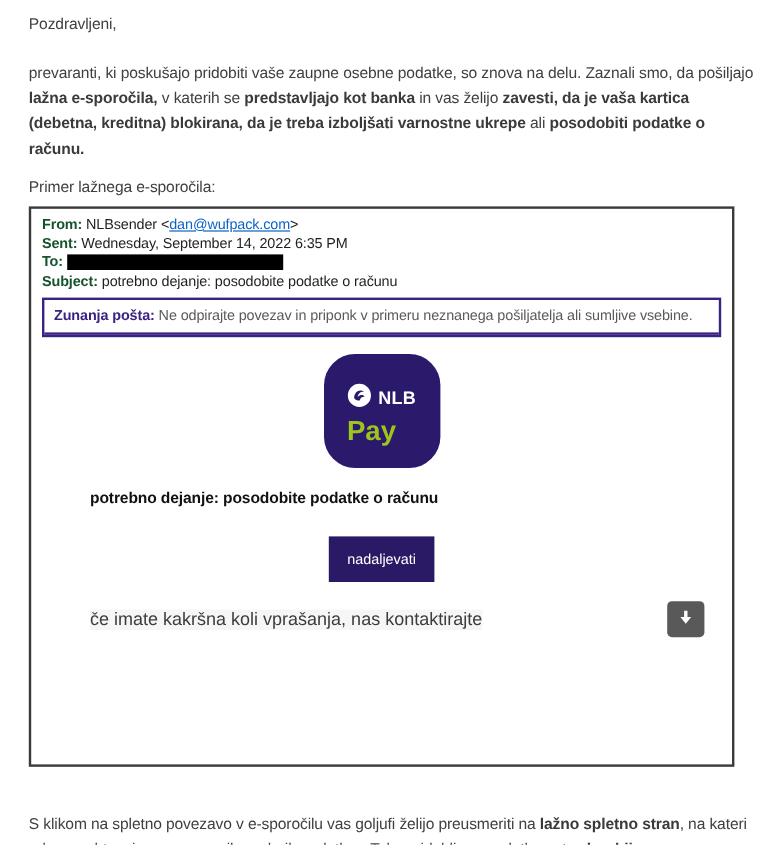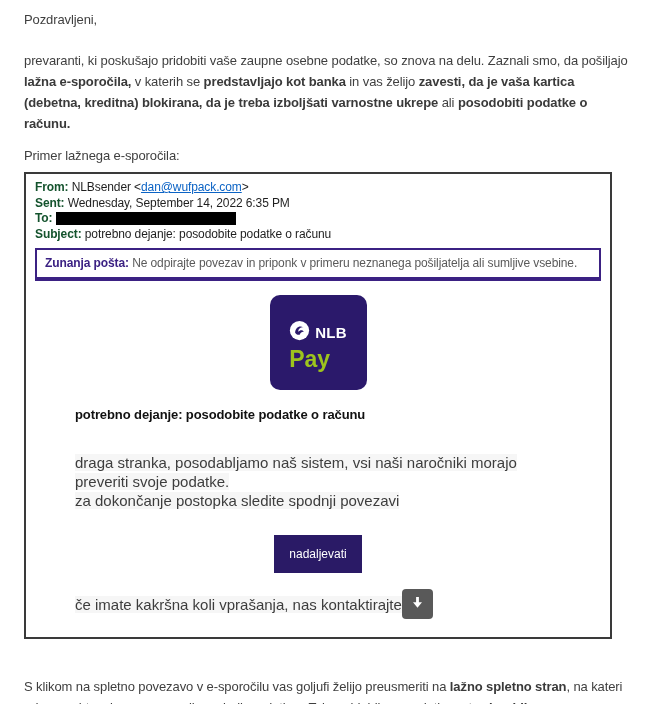--- a/index.html
+++ b/index.html
@@ -23,36 +23,36 @@
   .link { color: #0b63c5; text-decoration: underline; cursor: pointer; }
   .redaction { display: inline-block; width: 180px; height: 13px; background: #000;
                vertical-align: middle; margin-left: 4px; }
 
   .warnbox { margin-top: 6px; border: 2px solid #3b2183; }
   .warnrow { padding: 6px 8px 7px 8px; font-size: 12px; color: #5a5a5a; letter-spacing: -0.1px; }
   .warnrow-top { border-bottom: 2px solid #3b2183; }
   .warnlabel { color: #3b2183; font-weight: bold; }
 
   .logo { margin: 14px auto 0 auto; width: 97px; height: 95px; background: #2b196b;
-          border-radius: 10px; display: flex; align-items: center; justify-content: center; }
+          border-radius: 26px; display: flex; align-items: center; justify-content: center; }
   .logo-inner { display: flex; flex-direction: column; align-items: flex-start; margin-top: 6px; }
   .logo-row { display: flex; align-items: center; gap: 5px; }
   .logo-brand { color: #ffffff; font-weight: bold; font-size: 15px; letter-spacing: 0.3px; }
   .logo-pay { color: #9dc41d; font-weight: bold; font-size: 23px; line-height: 26px; margin-top: 1px; }
 
   .mail-subject { margin: 17px 0 0 40px; font-size: 13px; font-weight: bold; color: #111;
                   letter-spacing: -0.1px; }
   .mail-body { margin: 31px 0 0 40px; font-size: 15px; line-height: 19px; color: #3d3d3d; }
   .hl { background: #f6f6f6; }
 
   .btn-row { margin-top: 25px; text-align: center; }
   .continue-btn { background: #2a1a66; color: #fff; border: none; padding: 12px 15px;
                   font-size: 12px; font-family: "Liberation Sans", sans-serif; cursor: pointer; }
 
-  .contact-row { margin: 16px 14px 0 40px; display: flex; 
+  .contact-row { margin: 16px 14px 0 40px; display: flex; justify-content: space-between;
                  align-items: center; }
   .contact-text { font-size: 15px; color: #3d3d3d; }
   .down-btn { width: 31px; height: 30px; background: #595959; border: none; border-radius: 4px;
               display: flex; align-items: center; justify-content: center; cursor: pointer; }
 </style>
 </head>
 <body>
 
 <div class="page">
 
@@ -83,25 +83,20 @@
                 <path d="M7 14.5 C7 9 12 5.5 16.5 8.5 C13.5 8 10.5 10 10.5 13.5 C12.5 11 16 11 17 13.5 C15.5 13 13 14 12.5 16.5 C10.5 17.3 8 16.5 7 14.5 Z" fill="#2b196b"></path>
               </svg></span>
           <span class="logo-brand">NLB</span>
         </div>
         <div class="logo-pay">Pay</div>
       </div>
     </div>
 
     <p class="mail-subject">potrebno dejanje: posodobite podatke o računu</p>
 
-    <div class="mail-body">
-      <span class="hl">draga stranka, posodabljamo naš sistem, vsi naši naročniki morajo</span><br>
-      <span class="hl">preveriti svoje podatke.</span><br>
-      <span class="hl">za dokončanje postopka sledite spodnji povezavi</span>
-    </div>
 
     <div class="btn-row">
       <button class="continue-btn">nadaljevati</button>
     </div>
 
     <div class="contact-row">
       <span class="contact-text hl">če imate kakršna koli vprašanja, nas kontaktirajte</span>
       <button class="down-btn">
           <span><svg width="15" height="15" viewBox="0 0 16 16">
               <path d="M6.5 2 h3 v5.6 h3.3 L8 13.6 3.2 7.6 h3.3 z" fill="#ffffff"></path>

